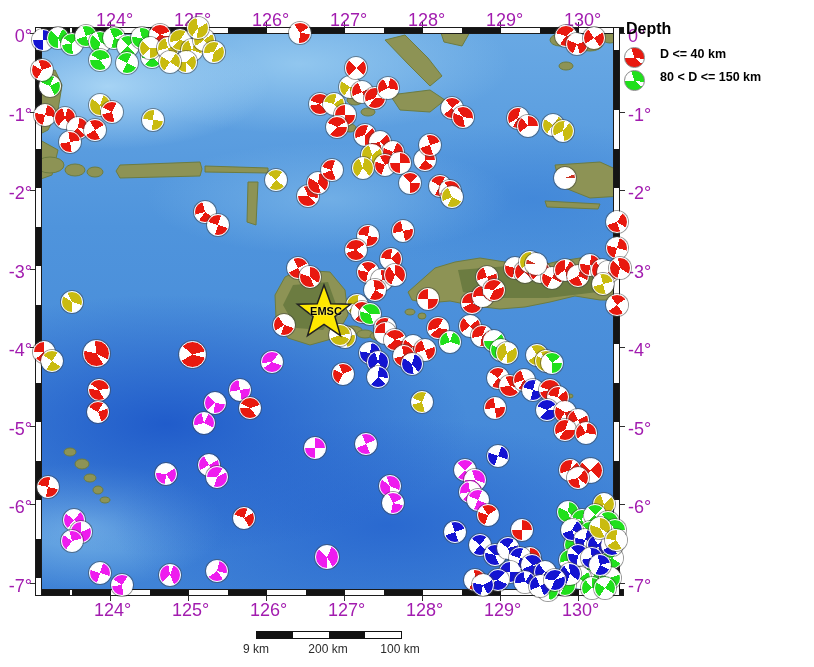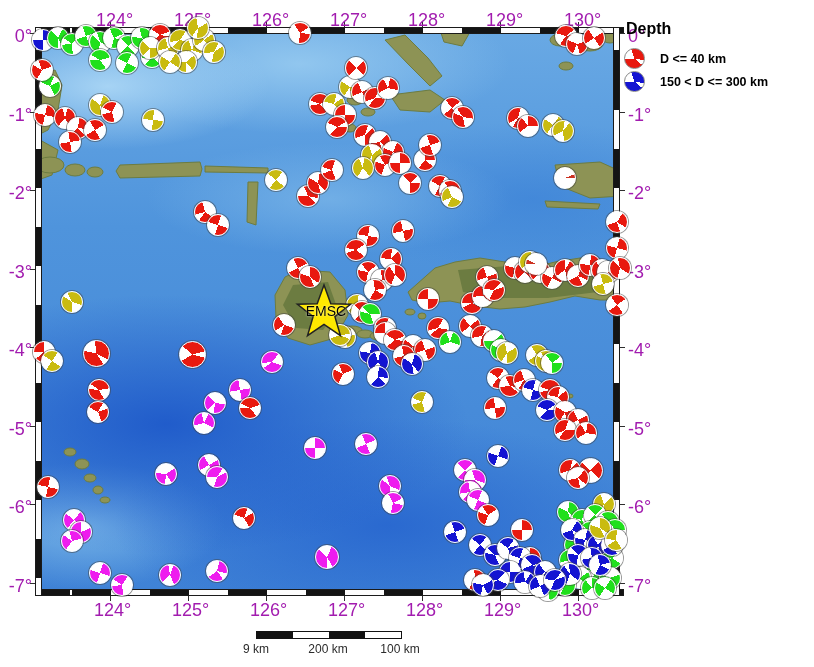--- a/index.html
+++ b/index.html
@@ -27,29 +27,29 @@
       background:repeating-linear-gradient(180deg,#141414 0 39px,#fdfdfd 39px 78px);
       background-position:0 43px;}
   #frame-left{left:35px;} #frame-right{left:613px;}
   .tick{position:absolute;background:#2e2e2e;z-index:3;}
   .axis-label{position:absolute;font-size:18px;color:#a21caf;z-index:3;white-space:nowrap;}
   
   .ball{position:absolute;border-radius:50%;border:1.5px solid #fff;
         box-shadow:0 0 0 1px rgba(70,70,70,.55);z-index:5;box-sizing:border-box;}
   
   #star{position:absolute;z-index:6;}
-  #star-label{position:absolute;z-index:7;font-size:14px;font-weight:normal;color:#000;
+  #star-label{position:absolute;z-index:7;font-size:11px;font-weight:bold;color:#000;
       text-shadow:0 0 2px rgba(255,255,255,.75);transform:translate(-50%,-50%);}
   #caption{position:absolute;left:40px;top:576px;height:19px;line-height:19px;background:#000;
       color:#fff;font-style:italic;font-weight:bold;font-size:13px;padding:0 7px;z-index:8;
       white-space:nowrap;}
   
   #legend{position:absolute;left:624px;top:20px;z-index:4;}
   #legend-title{font-size:16px;font-weight:bold;color:#000;margin:0 0 9px 2px;}
-  .legend-row{display:flex;align-items:center;height:23px;}
+  .legend-row{display:flex;align-items:flex-start;height:23px;}
   .legend-ball{width:21px;height:21px;border-radius:50%;border:1px solid #888;
       box-sizing:border-box;flex:0 0 21px;}
   .legend-label{font-size:12.5px;font-weight:bold;color:#000;margin-left:15px;white-space:nowrap;}
   
   #scalebar{position:absolute;left:256px;top:631px;width:144px;z-index:4;}
   #scalebar-bar{width:144px;height:6px;border:1px solid #111;box-sizing:content-box;
       background:repeating-linear-gradient(90deg,#111 0 36px,#fff 36px 72px);}
   .scale-label{position:absolute;top:11px;transform:translateX(-50%);font-size:12px;color:#2b2b2b;
       white-space:nowrap;}
 </style>
@@ -406,22 +406,22 @@
 
 
   <div id="legend">
     <div id="legend-title">Depth</div>
     <div id="legend-rows">
         <div class="legend-row">
           <div class="legend-ball" style="background: conic-gradient(rgb(232, 25, 15) 0deg, rgb(232, 25, 15) 100deg, rgb(255, 255, 255) 100deg, rgb(255, 255, 255) 130deg, rgb(232, 25, 15) 130deg, rgb(232, 25, 15) 270deg, rgb(255, 255, 255) 270deg, rgb(255, 255, 255) 340deg, rgb(232, 25, 15) 340deg, rgb(232, 25, 15) 360deg);"></div>
           <div class="legend-label">D &lt;= 40 km</div>
         </div>
         <div class="legend-row">
-          <div class="legend-ball" style="background: conic-gradient(rgb(20, 20, 210) 0deg, rgb(20, 20, 210) 100deg, rgb(255, 255, 255) 100deg, rgb(255, 255, 255) 130deg, rgb(20, 20, 210) 130deg, rgb(20, 20, 210) 270deg, rgb(255, 255, 255) 270deg, rgb(255, 255, 255) 340deg, rgb(20, 20, 210) 340deg, rgb(20, 20, 210) 360deg);"></div>
-          <div class="legend-label">150 &lt; D &lt;= 300 km</div>
+          <div class="legend-ball" style="background: conic-gradient(rgb(32, 224, 28) 0deg, rgb(32, 224, 28) 100deg, rgb(255, 255, 255) 100deg, rgb(255, 255, 255) 130deg, rgb(32, 224, 28) 130deg, rgb(32, 224, 28) 270deg, rgb(255, 255, 255) 270deg, rgb(255, 255, 255) 340deg, rgb(32, 224, 28) 340deg, rgb(32, 224, 28) 360deg);"></div>
+          <div class="legend-label">80 &lt; D &lt;= 150 km</div>
         </div>
       </div>
   </div>
 
   <div id="scalebar">
     <div id="scalebar-bar"></div>
     <div id="scalebar-labels">
         <div class="scale-label" style="left: 0px;">9 km</div>
         <div class="scale-label" style="left: 72px;">200 km</div>
         <div class="scale-label" style="left: 144px;">100 km</div>

